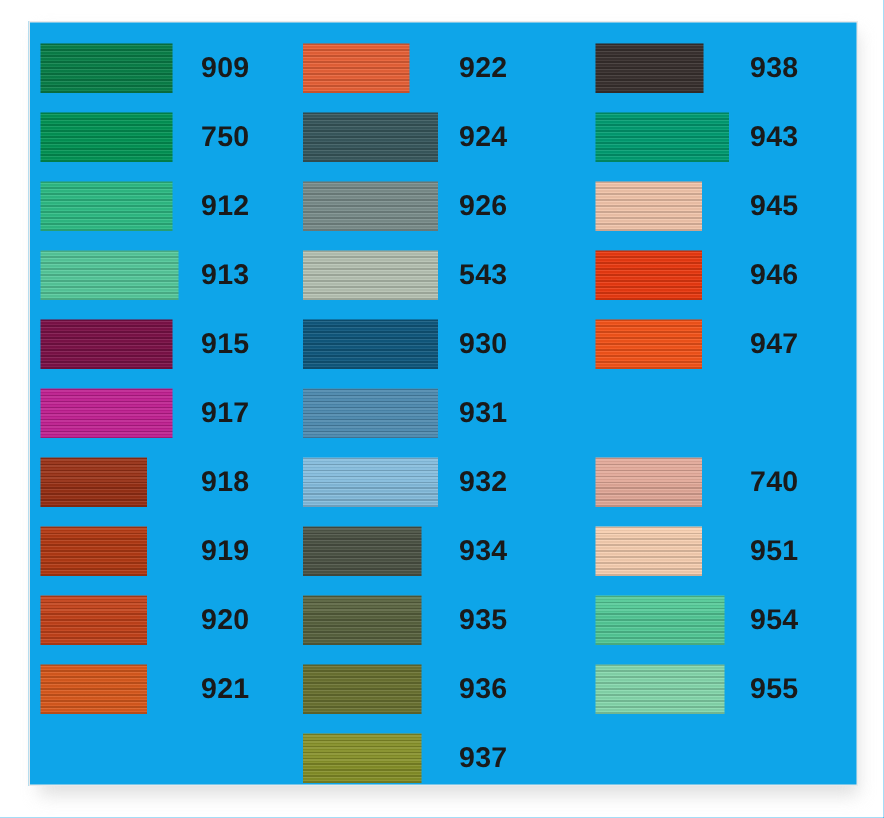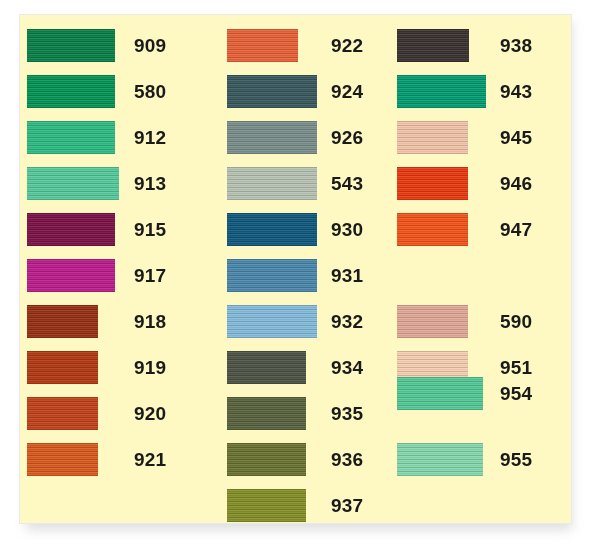--- a/index.html
+++ b/index.html
@@ -32,32 +32,32 @@
     filter: blur(6px);
     opacity: 0.85;
   }
 
   #card {
     position: absolute;
     left: 19px;
     top: 14px;
     width: 551px;
     height: 508px;
-    background: #fef9c3;
+    background: #0ea5e9;
     border: 1px solid #e9e9e9;
     overflow: hidden;
   }
 
   .column {
     position: absolute;
     top: 0;
     height: 100%;
   }
   #col-1 { left: 0px;   width: 185px; }
-  #col-2 { left: 200px; width: 185px; text-align: right; }
+  #col-2 { left: 175px; width: 185px; text-align: right; }
   #col-3 { left: 370px; width: 181px; }
 
   .row {
     position: absolute;
     left: 0;
     width: 100%;
     height: 46px;
   }
 
   .swatch {
@@ -108,21 +108,21 @@
 <div id="page">
   <div id="card-shadow"></div>
   <div id="card">
     <div class="column" id="col-1">
         <div class="row" style="top: 14px;">
           <div class="swatch" title="909" style="width: 88px; background: rgb(10, 128, 73);"></div>
           <div class="code">909</div>
         </div>
         <div class="row" style="top: 60px;">
           <div class="swatch" title="910" style="width: 88px; background: rgb(3, 148, 85);"></div>
-          <div class="code">580</div>
+          <div class="code">750</div>
         </div>
         <div class="row" style="top: 106px;">
           <div class="swatch" title="912" style="width: 88px; background: rgb(47, 188, 133);"></div>
           <div class="code">912</div>
         </div>
         <div class="row" style="top: 152px;">
           <div class="swatch" title="913" style="width: 92px; background: rgb(86, 201, 156);"></div>
           <div class="code">913</div>
         </div>
         <div class="row" style="top: 198px;">
@@ -212,27 +212,27 @@
         <div class="row" style="top: 152px;">
           <div class="swatch" title="946" style="width: 71px; background: rgb(234, 58, 17);"></div>
           <div class="code">946</div>
         </div>
         <div class="row" style="top: 198px;">
           <div class="swatch" title="947" style="width: 71px; background: rgb(244, 84, 26);"></div>
           <div class="code">947</div>
         </div>
         <div class="row" style="top: 290px;">
           <div class="swatch" title="950" style="width: 71px; background: rgb(226, 169, 153);"></div>
-          <div class="code">590</div>
+          <div class="code">740</div>
         </div>
         <div class="row" style="top: 336px;">
           <div class="swatch" title="951" style="width: 71px; background: rgb(247, 207, 177);"></div>
           <div class="code">951</div>
         </div>
-        <div class="row" style="top: 362px; text-align: center;">
+        <div class="row" style="top: 382px; text-align: center;">
           <div class="swatch" title="954" style="width: 86px; background: rgb(84, 201, 151);"></div>
           <div class="code">954</div>
         </div>
         <div class="row" style="top: 428px;">
           <div class="swatch" title="955" style="width: 86px; background: rgb(134, 216, 173);"></div>
           <div class="code">955</div>
         </div>
       </div>
   </div>
 </div>

